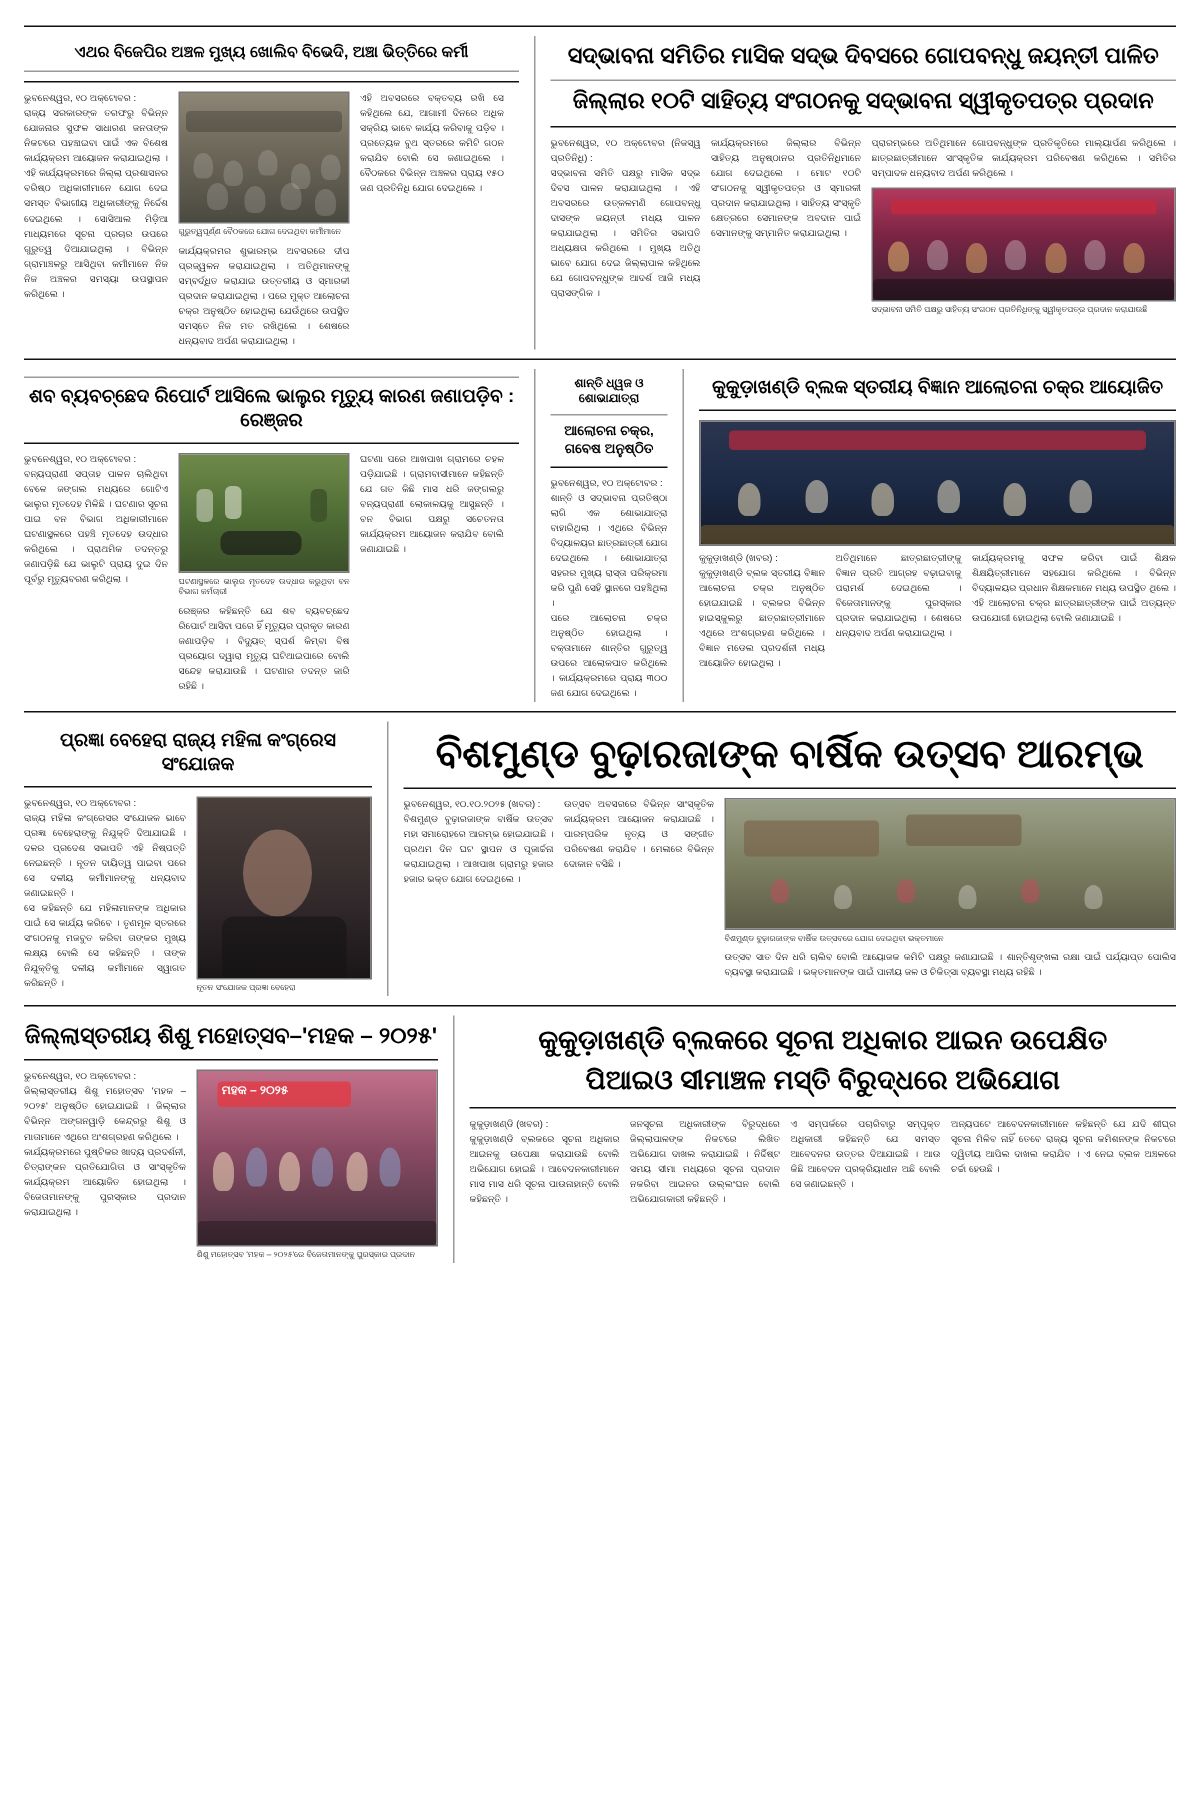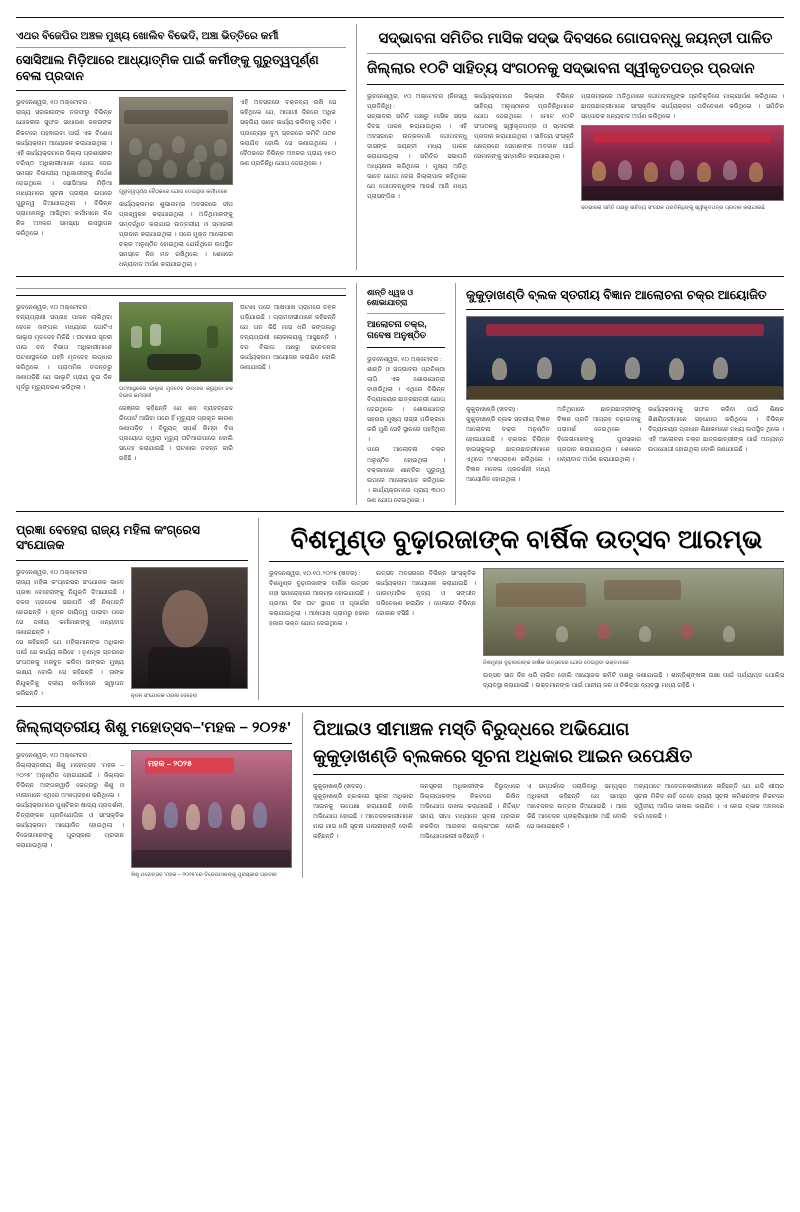--- a/index.html
+++ b/index.html
@@ -63,21 +63,21 @@
 
   .rule-thin { border-top: 1px solid #111; margin: 3px 0 0 0; }
 
   
   .band { display: flex; gap: 10px; }
   .vline { border-left: 1px solid #999; }
   .hline { border-top: 1px solid #111; margin: 6px 0; }
   .hline-light { border-top: 1px solid #999; margin: 5px 0; }
 
   .headline {
-    font-weight: bold; line-height: 1.25; margin: 5px 0 4px 0;
+    font-weight: bold; line-height: 1.25; margin: 5px 0 4px 0; text-align: center;
   }
   .h-xs { font-size: 10.5px; }
   .h-sm { font-size: 12.5px; }
   .h-md { font-size: 15px; }
   .h-lg { font-size: 18px; }
   .h-xl { font-size: 26px; }
   .body-text {
     font-size: 6.2px;
     line-height: 1.62;
     text-align: justify;
@@ -126,21 +126,20 @@
 
 <div class="page">
 
   <div class="rule-thin"></div>
 
   <div class="band" style="margin-top:6px;">
 
     <div style="width:330px;">
       <div class="headline h-xs">ଏଥର ବିଜେପିର ଅଞ୍ଚଳ ମୁଖ୍ୟ ଖୋଲିବ ବିଭେଦି, ଅଞ୍ଚା ଭିତ୍ତିରେ କର୍ମୀ</div>
       <div class="hline-light"></div>
-      <div class="headline h-sm">ସୋସିଆଲ ମିଡ଼ିଆରେ ଆଧ୍ୟାତ୍ମିକ ପାଇଁ କର୍ମୀଙ୍କୁ ଗୁରୁତ୍ୱପୂର୍ଣ୍ଣ ବେଳା ପ୍ରଦାନ</div>
       <div class="hline"></div>
 
       <div style="display:flex; gap:7px;">
         <div style="width:96px;">
           <div class="body-text">ଭୁବନେଶ୍ୱର, ୧୦ ଅକ୍ଟୋବର :</div>
           <div class="body-text">ରାଜ୍ୟ ସରକାରଙ୍କ ତରଫରୁ ବିଭିନ୍ନ ଯୋଜନାର ସୁଫଳ ସାଧାରଣ ଜନତାଙ୍କ ନିକଟରେ ପହଞ୍ଚାଇବା ପାଇଁ ଏକ ବିଶେଷ କାର୍ଯ୍ୟକ୍ରମ ଆୟୋଜନ କରାଯାଇଥିଲା । ଏହି କାର୍ଯ୍ୟକ୍ରମରେ ଜିଲ୍ଲା ପ୍ରଶାସନର ବରିଷ୍ଠ ଅଧିକାରୀମାନେ ଯୋଗ ଦେଇ ସମସ୍ତ ବିଭାଗୀୟ ଅଧିକାରୀଙ୍କୁ ନିର୍ଦ୍ଦେଶ ଦେଇଥିଲେ । ସୋସିଆଲ ମିଡ଼ିଆ ମାଧ୍ୟମରେ ସୂଚନା ପ୍ରଚାର ଉପରେ ଗୁରୁତ୍ୱ ଦିଆଯାଇଥିଲା । ବିଭିନ୍ନ ଗ୍ରାମାଞ୍ଚଳରୁ ଆସିଥିବା କର୍ମୀମାନେ ନିଜ ନିଜ ଅଞ୍ଚଳର ସମସ୍ୟା ଉପସ୍ଥାପନ କରିଥିଲେ ।</div>
         </div>
         <div style="width:114px;">
           <div class="photo ph-hall" style="height:88px;">
             <div class="ph-figs">
@@ -201,20 +200,21 @@
       </div>
     </div>
   </div>
 
   <div class="hline"></div>
 
   <div class="band">
 
     <div style="width:330px;">
       <div class="hline-light"></div>
+      <div class="headline h-sm">ଶବ ବ୍ୟବଚ୍ଛେଦ ରିପୋର୍ଟ ଆସିଲେ ଭାଲୁର ମୃତ୍ୟୁ କାରଣ ଜଣାପଡ଼ିବ : ରେଞ୍ଜର</div>
       <div class="hline"></div>
       <div style="display:flex; gap:7px;">
         <div style="width:96px;">
           <div class="body-text">ଭୁବନେଶ୍ୱର, ୧୦ ଅକ୍ଟୋବର :</div>
           <div class="body-text">ବନ୍ୟପ୍ରାଣୀ ସପ୍ତାହ ପାଳନ ଚାଲିଥିବା ବେଳେ ଜଙ୍ଗଲ ମଧ୍ୟରେ ଗୋଟିଏ ଭାଲୁର ମୃତଦେହ ମିଳିଛି । ଘଟଣାର ସୂଚନା ପାଇ ବନ ବିଭାଗ ଅଧିକାରୀମାନେ ଘଟଣାସ୍ଥଳରେ ପହଞ୍ଚି ମୃତଦେହ ଉଦ୍ଧାର କରିଥିଲେ । ପ୍ରାଥମିକ ତଦନ୍ତରୁ ଜଣାପଡ଼ିଛି ଯେ ଭାଲୁଟି ପ୍ରାୟ ଦୁଇ ଦିନ ପୂର୍ବରୁ ମୃତ୍ୟୁବରଣ କରିଥିଲା ।</div>
         </div>
         <div style="width:114px;">
           <div class="photo ph-field" style="height:80px;">
             <div class="ph-figs">
               <i style="left:10%; top:30%; width:11px; height:22px; background:rgba(230,230,220,.5); border-radius:4px;"></i>
@@ -362,22 +362,22 @@
             <div style="position:absolute; left:10%; top:7%; font-size:8px; color:#fff; font-weight:bold;">ମହକ – ୨୦୨୫</div>
           </div>
           <div class="caption">ଶିଶୁ ମହୋତ୍ସବ 'ମହକ – ୨୦୨୫'ରେ ବିଜେତାମାନଙ୍କୁ ପୁରସ୍କାର ପ୍ରଦାନ</div>
         </div>
       </div>
     </div>
 
     <div class="vline"></div>
 
     <div style="flex:1;">
+      <div class="headline h-lg">କୁକୁଡ଼ାଖଣ୍ଡି ବ୍ଲକରେ ସୂଚନା ଅଧିକାର ଆଇନ ଉପେକ୍ଷିତ</div>
       <div class="headline h-lg">ପିଆଇଓ ସୀମାଞ୍ଚଳ ମସ୍ତି ବିରୁଦ୍ଧରେ ଅଭିଯୋଗ</div>
-      <div class="headline h-lg">କୁକୁଡ଼ାଖଣ୍ଡି ବ୍ଲକରେ ସୂଚନା ଅଧିକାର ଆଇନ ଉପେକ୍ଷିତ</div>
       <div class="hline"></div>
       <div style="display:flex; gap:7px;">
         <div style="width:100px;">
           <div class="body-text">କୁକୁଡ଼ାଖଣ୍ଡି (ଖବର) :</div>
           <div class="body-text">କୁକୁଡ଼ାଖଣ୍ଡି ବ୍ଲକରେ ସୂଚନା ଅଧିକାର ଆଇନକୁ ଉପେକ୍ଷା କରାଯାଉଛି ବୋଲି ଅଭିଯୋଗ ହୋଇଛି । ଆବେଦନକାରୀମାନେ ମାସ ମାସ ଧରି ସୂଚନା ପାଉନାହାନ୍ତି ବୋଲି କହିଛନ୍ତି ।</div>
         </div>
         <div style="width:100px;">
           <div class="body-text">ଜନସୂଚନା ଅଧିକାରୀଙ୍କ ବିରୁଦ୍ଧରେ ଜିଲ୍ଲାପାଳଙ୍କ ନିକଟରେ ଲିଖିତ ଅଭିଯୋଗ ଦାଖଲ କରାଯାଇଛି । ନିର୍ଦ୍ଦିଷ୍ଟ ସମୟ ସୀମା ମଧ୍ୟରେ ସୂଚନା ପ୍ରଦାନ ନକରିବା ଆଇନର ଉଲ୍ଲଂଘନ ବୋଲି ଅଭିଯୋଗକାରୀ କହିଛନ୍ତି ।</div>
         </div>
         <div style="width:100px;">

